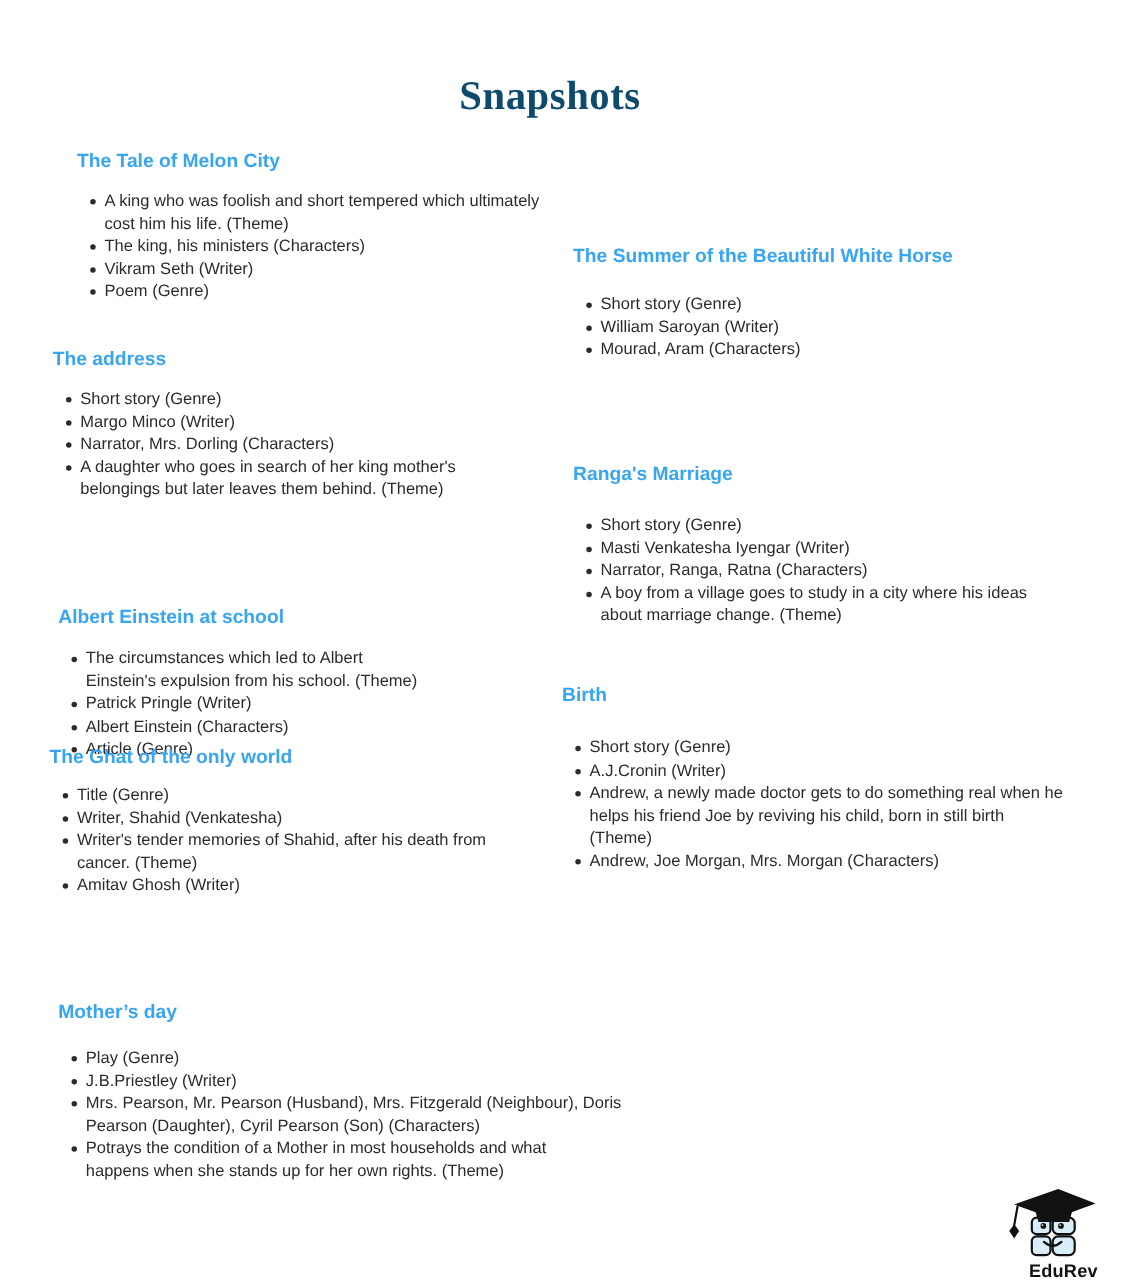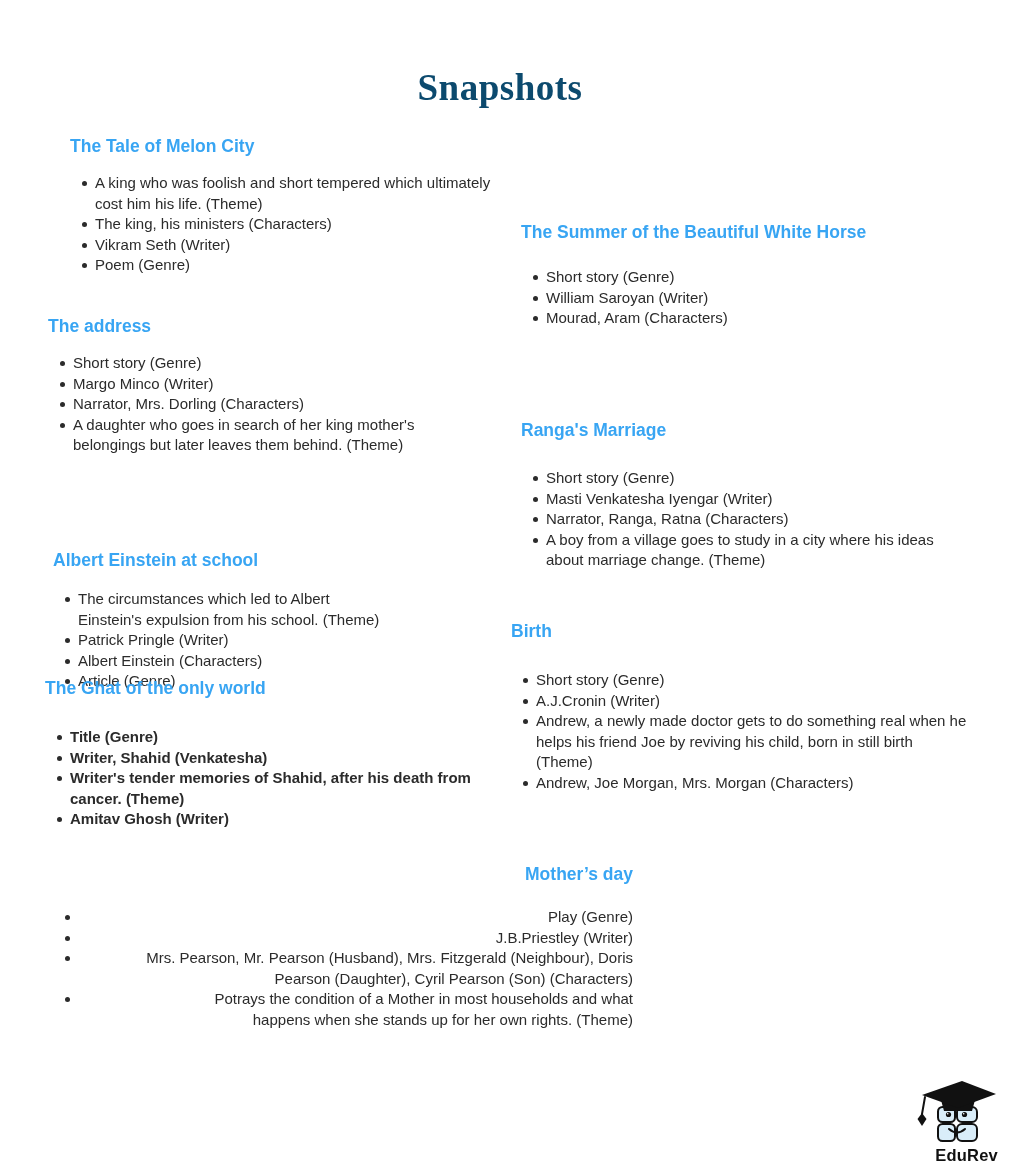--- a/index.html
+++ b/index.html
@@ -54,22 +54,22 @@
     width: 5px;
     height: 5px;
     border-radius: 50%;
     background: #2b2b2b;
   }
 
   
   .s1 { top: 135px; left: 50px;  width: 465px; margin-left: 20px; } .s1 ul { margin-top: 16px; }
   .s2 { top: 315px; left: 48px;  width: 465px; } .s2 ul { margin-top: 16px; }
   .s3 { top: 505px; left: 53px;  width: 430px; margin-top: 44px; } .s3 ul { margin-top: 18px; }
-  .s4 { top: 677px; left: 45px;  width: 465px; } .s4 ul { margin-top: 28px; font-weight: bold; }
-  .s5 { top: 863px; left: 53px;  width: 580px; text-align: right; } .s5 ul { margin-top: 22px; }
+  .s4 { top: 677px; left: 45px;  width: 465px; } .s4 ul { margin-top: 14px; }
+  .s5 { top: 908px; left: 53px;  width: 580px; } .s5 ul { margin-top: 22px; }
   .s6 { top: 221px; left: 521px; width: 485px; } .s6 ul { margin-top: 24px; }
   .s7 { top: 419px; left: 521px; width: 480px; } .s7 ul { margin-top: 27px; }
   .s8 { top: 620px; left: 511px; width: 495px; } .s8 ul { margin-top: 28px; }
 
   .brand {
     position: absolute;
     left: 908px;
     top: 1078px;
     width: 90px;
     text-align: right;

